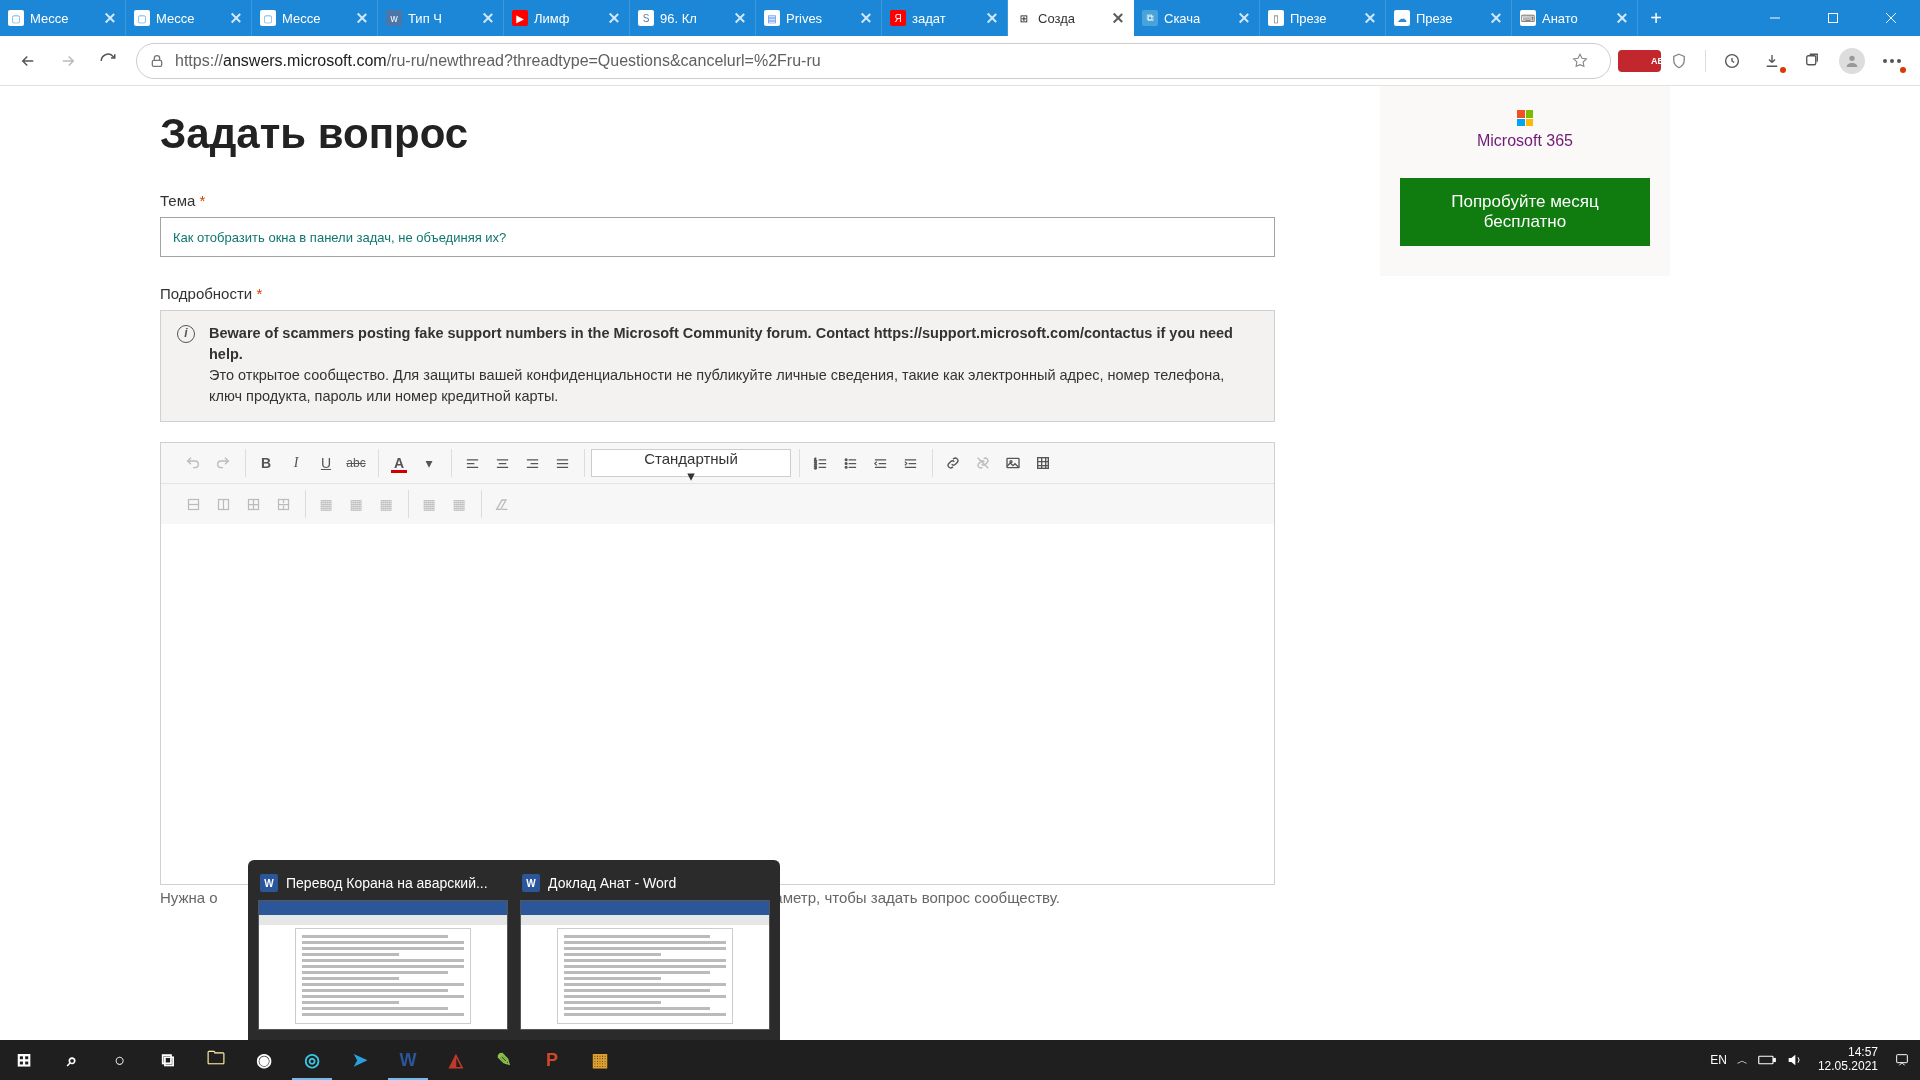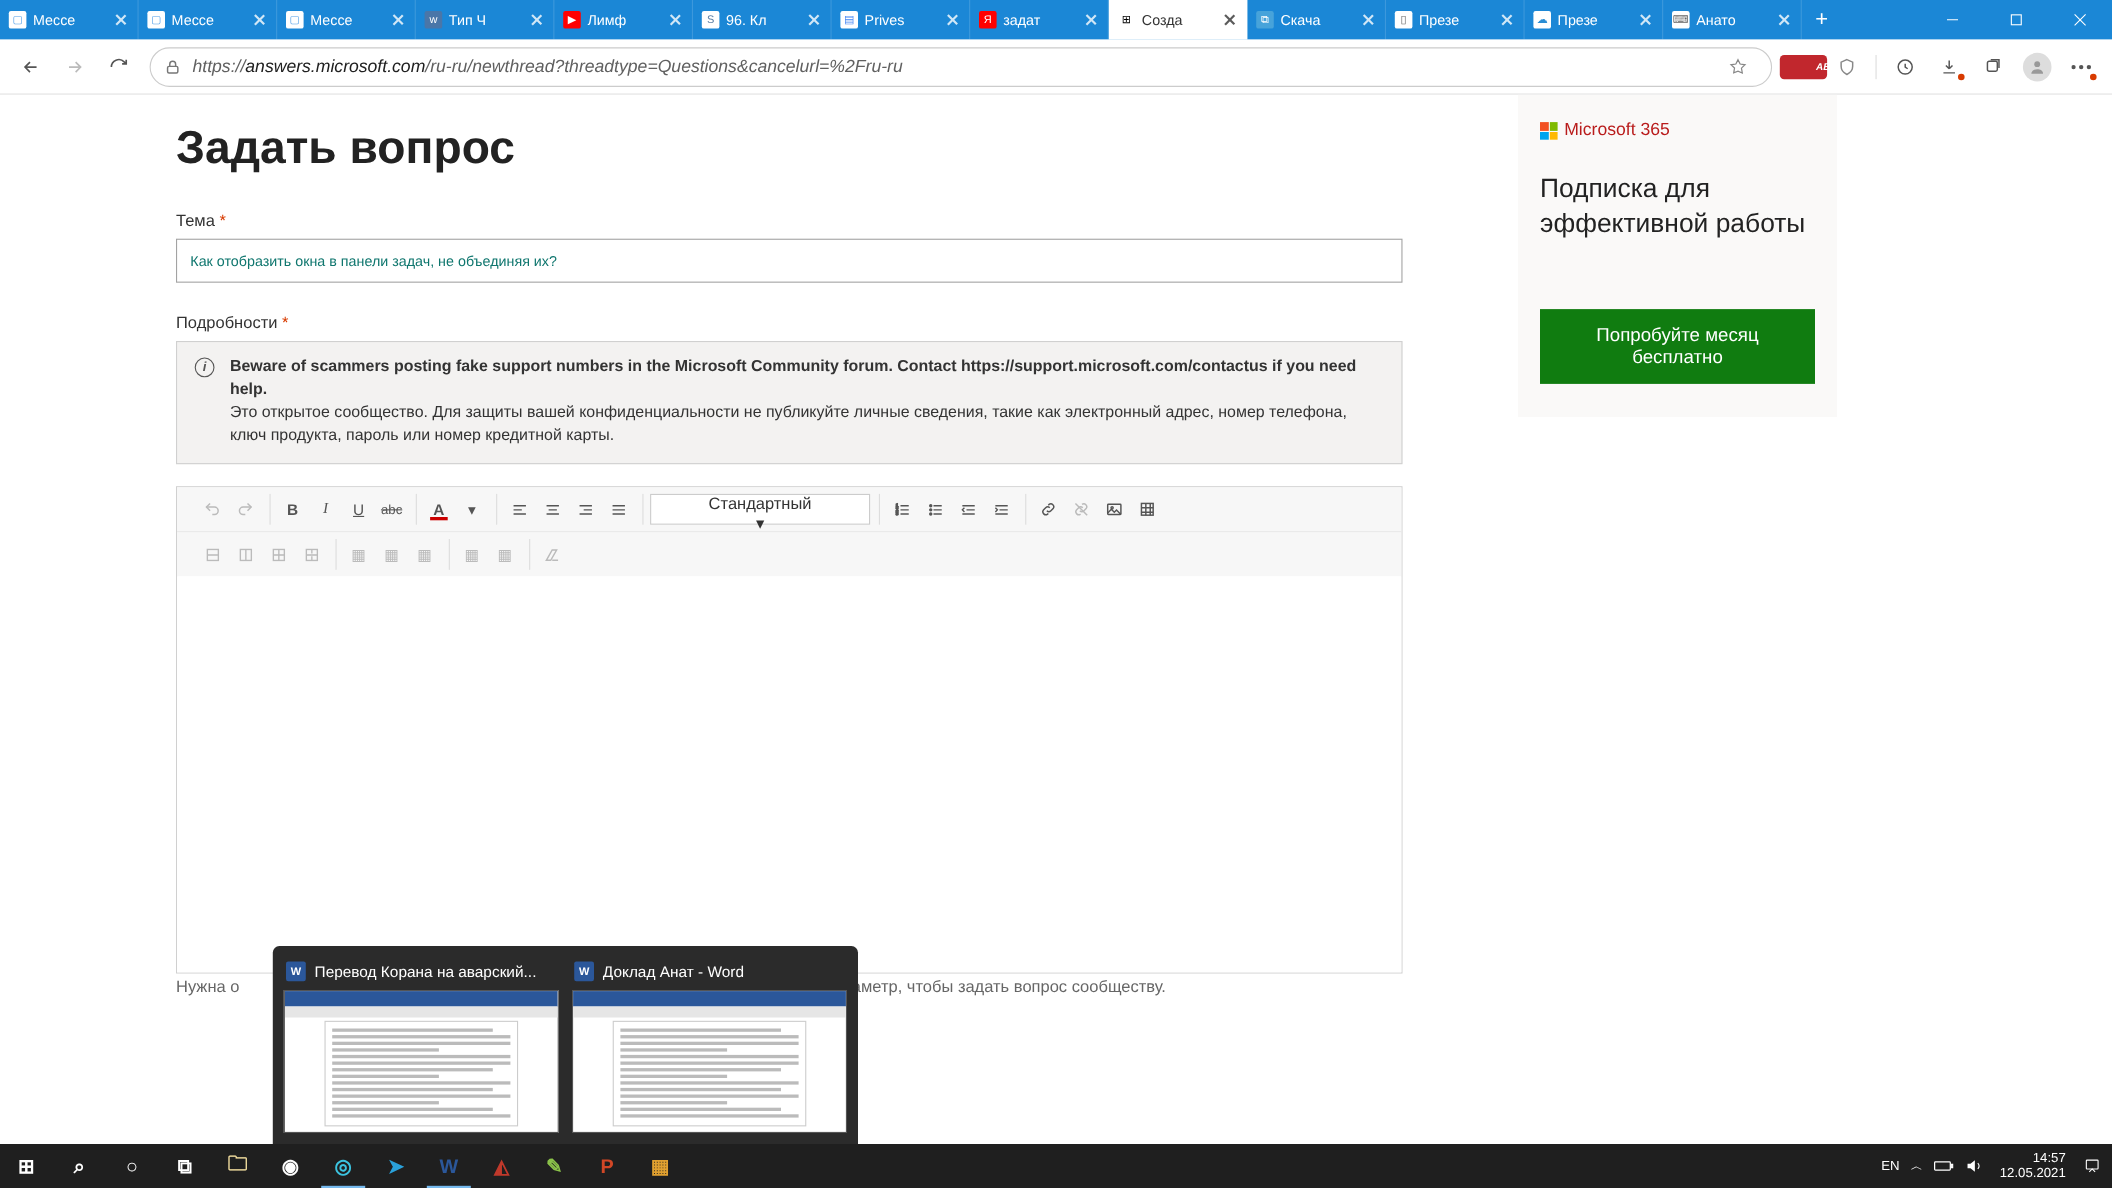--- a/index.html
+++ b/index.html
@@ -13,21 +13,21 @@
 .tab .title { flex: 1 1 auto; white-space: nowrap; overflow: hidden; text-overflow: ellipsis; }
 .tab .x { width: 14px; height: 14px; flex: 0 0 14px; position: relative; opacity: .8; }
 .tab .x::before, .tab .x::after { content: ""; position: absolute; left: 6px; top: 1px; width: 1.5px; height: 12px; background: currentColor; }
 .tab .x::before { transform: rotate(45deg); } .tab .x::after { transform: rotate(-45deg); }
 .newtab { width: 36px; display: flex; align-items: center; justify-content: center; color: #fff; cursor: pointer; font-size: 20px; }
 .win-controls { margin-left: auto; display: flex; }
 .win-btn { width: 58px; display: flex; align-items: center; justify-content: center; color: #fff; cursor: pointer; }
 .win-btn svg { width: 12px; height: 12px; }
 
 
-.toolbar { display: flex; align-items: center; height: 50px; padding: 0 10px; gap: 4px; background: #fff; border-bottom: 1px solid #e1e1e1; font-style: italic; }
+.toolbar { display: flex; align-items: center; height: 50px; padding: 0 10px; gap: 4px; background: #fff; border-bottom: 1px solid #e1e1e1; }
 .tbtn { width: 36px; height: 36px; display: flex; align-items: center; justify-content: center; color: #555; border-radius: 4px; cursor: pointer; }
 .tbtn.disabled { color: #bbb; cursor: default; }
 .urlbar { flex: 1; display: flex; align-items: center; height: 36px; border: 1px solid #ccc; border-radius: 18px; padding: 0 12px; gap: 10px; margin: 0 6px; }
 .urlbar .lock { color: #777; }
 .urlbar .url { flex: 1; font-size: 16px; color: #606060; white-space: nowrap; overflow: hidden; }
 .urlbar .url .host { color: #202020; }
 .right-icons { display: flex; align-items: center; gap: 4px; }
 .badge-dot { position: relative; }
 .badge-dot::after { content: ""; position: absolute; right: 4px; bottom: 6px; width: 6px; height: 6px; border-radius: 50%; background: #d83b01; }
 .abp { width: 22px; height: 22px; border-radius: 4px; background: #c1272d; color: #fff; font-size: 9px; font-weight: bold; display: flex; align-items: center; justify-content: center; padding-left: 43px; }
@@ -52,21 +52,21 @@
 .ebtn.disabled { color: #bbb; cursor: default; }
 .style-select { display: flex; align-items: center; justify-content: space-between; width: 200px; height: 28px; border: 1px solid #ccc; padding: 0 8px; font-size: 15px; color: #333; background: #fff; cursor: pointer; flex-direction: column; }
 .editor-body { height: 360px; background: #fff; }
 .publish-row { display: flex; align-items: center; gap: 10px; margin-top: 24px; font-size: 16px; color: #333; }
 .radio { width: 18px; height: 18px; border: 2px solid #0067b8; border-radius: 50%; display: flex; align-items: center; justify-content: center; }
 .radio .dot { width: 8px; height: 8px; border-radius: 50%; background: #0067b8; }
 .hint { font-size: 15px; color: #666; margin-top: 4px; }
 
 
 .promo { position: absolute; right: 250px; top: 0; width: 290px; padding: 24px 20px 30px; background: #faf9f8; }
-.mslogo { display: flex; align-items: center; gap: 6px; font-size: 16px; color: #b91c1c; margin-bottom: 28px; }
+.mslogo { display: flex; align-items: center; gap: 6px; font-size: 16px; color: #701a75; margin-bottom: 28px; flex-direction: column; }
 .mslogo .sq { width: 16px; height: 16px; display: grid; grid-template: 1fr 1fr / 1fr 1fr; gap: 1px; }
 .mslogo .sq span:nth-child(1){background:#f25022} .mslogo .sq span:nth-child(2){background:#7fba00} .mslogo .sq span:nth-child(3){background:#00a4ef} .mslogo .sq span:nth-child(4){background:#ffb900}
 .promo h2 { font-size: 24px; font-weight: 400; color: #222; line-height: 1.35; margin-bottom: 60px; }
 .promo-btn { display: block; width: 250px; padding: 14px 10px; background: #107c10; color: #fff; font-size: 17px; text-align: center; cursor: pointer; }
 
 
 .previews { position: absolute; left: 248px; bottom: 0px; display: flex; gap: 12px; padding: 10px; background: #2b2b2b; border-radius: 6px 6px 0 0; z-index: 50; }
 .pv { width: 250px; }
 .pv-head { display: flex; align-items: center; gap: 8px; color: #fff; font-size: 14px; padding: 4px 2px 8px; }
 .pv-head .wicon { width: 18px; height: 18px; background: #2b579a; color: #fff; font-size: 10px; font-weight: bold; display: flex; align-items: center; justify-content: center; border-radius: 2px; }
@@ -437,21 +437,20 @@
   <div class="promo">
     <div class="mslogo">
       <div class="sq">
           <span></span>
           <span></span>
           <span></span>
           <span></span>
         </div>
       <span>Microsoft 365</span>
     </div>
-    <h2>Подписка для эффективной работы</h2>
     <div class="promo-btn">Попробуйте месяц бесплатно</div>
   </div>
 
   <div class="previews" id="previews">
       <div class="pv">
         <div class="pv-head">
           <span class="wicon">W</span>
           <span class="pt">Перевод Корана на аварский...</span>
         </div>
         <div class="pv-thumb">

